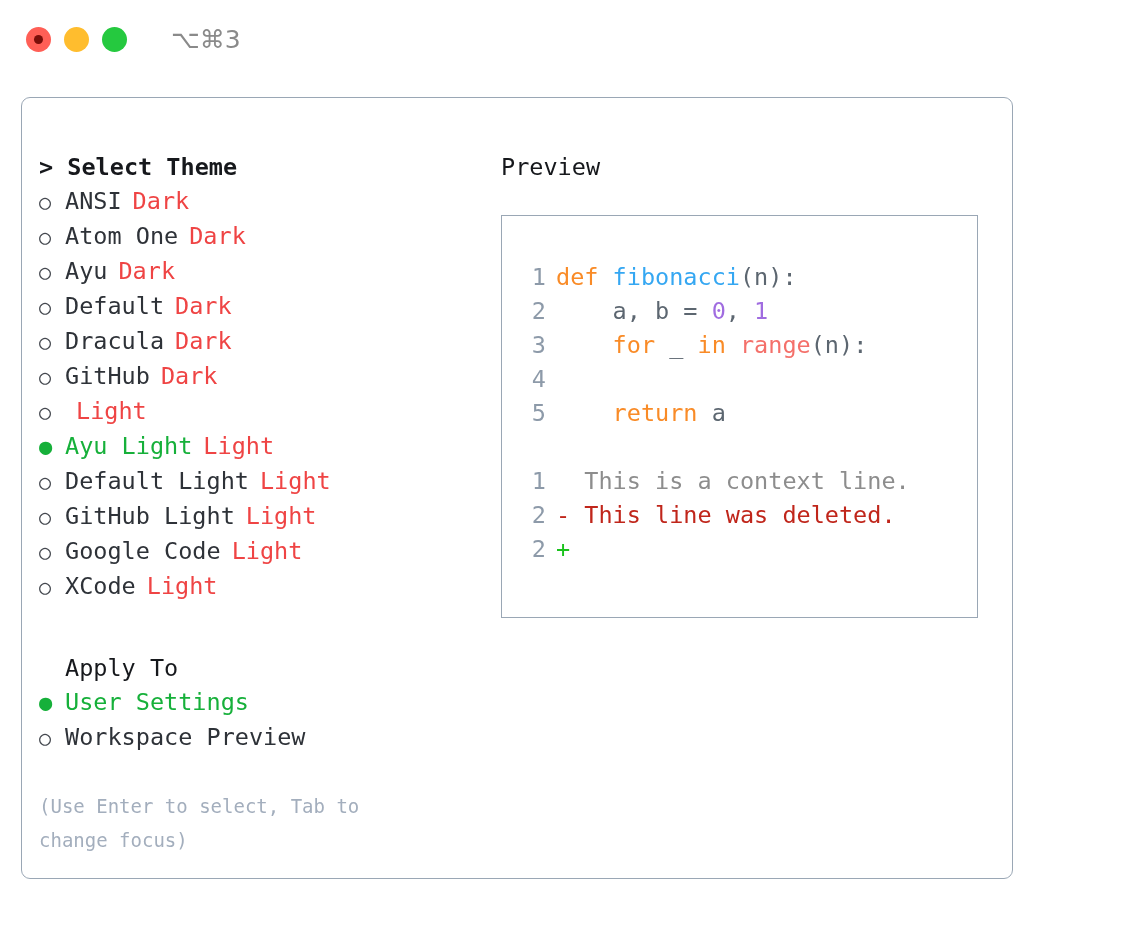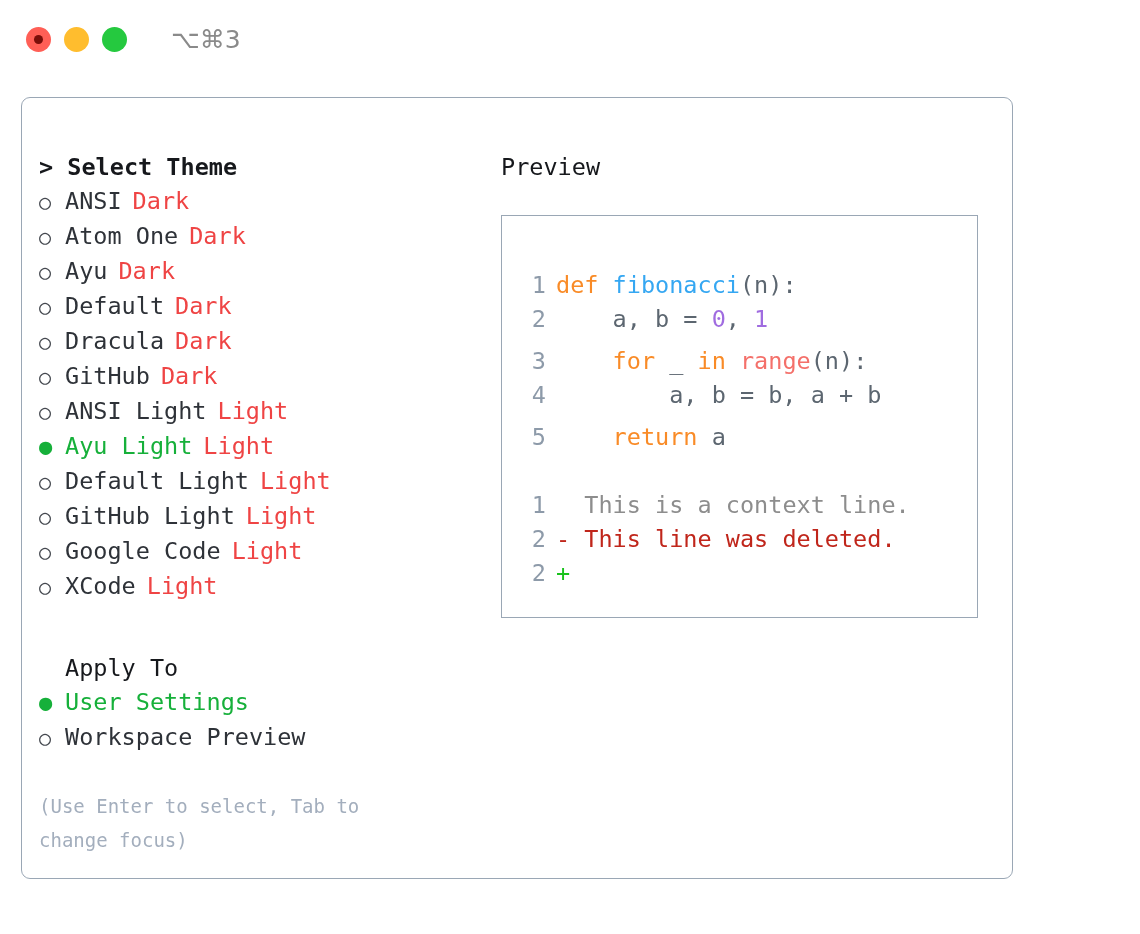--- a/index.html
+++ b/index.html
@@ -155,21 +155,21 @@
   }
   .lineno {
     display: inline-block;
     width: 30px;
     flex: 0 0 30px;
     text-align: right;
     color: #8d9aa9;
     margin-right: 10px;
   }
   .blank-line { height: 34px; }
-  .kw   { color: #f98b27; margin-top: 8px; }
+  .kw   { color: #f98b27; }
   .fn   { color: #35a7f2; }
   .num  { color: #a06ce0; }
   .bi   { color: #f4706a; }
   .pl   { color: #5c6670; }
   .ctx  { color: #8d8d8d; }
   .del  { color: #c0261b; }
   .add  { color: #19c21c; }
 </style>
 </head>
 <body>
@@ -192,21 +192,21 @@
 
       <div class="col-left">
         <div class="section-title">&gt; Select Theme</div>
         <div id="theme-list">
             <div class="opt-row"><span class="bullet">○</span><span class="opt-label">ANSI</span><span class="opt-tag">Dark</span></div>
             <div class="opt-row"><span class="bullet">○</span><span class="opt-label">Atom One</span><span class="opt-tag">Dark</span></div>
             <div class="opt-row"><span class="bullet">○</span><span class="opt-label">Ayu</span><span class="opt-tag">Dark</span></div>
             <div class="opt-row"><span class="bullet">○</span><span class="opt-label">Default</span><span class="opt-tag">Dark</span></div>
             <div class="opt-row"><span class="bullet">○</span><span class="opt-label">Dracula</span><span class="opt-tag">Dark</span></div>
             <div class="opt-row"><span class="bullet">○</span><span class="opt-label">GitHub</span><span class="opt-tag">Dark</span></div>
-            <div class="opt-row"><span class="bullet">○</span><span class="opt-label">ANSI Light</span><span class="opt-tag">Light</span></div>
+            <div class="opt-row"><span class="bullet">○</span><span class="opt-tag">Light</span></div>
             <div class="opt-row"><span class="bullet on">●</span><span class="opt-label sel">Ayu Light</span><span class="opt-tag">Light</span></div>
             <div class="opt-row"><span class="bullet">○</span><span class="opt-label">Default Light</span><span class="opt-tag">Light</span></div>
             <div class="opt-row"><span class="bullet">○</span><span class="opt-label">GitHub Light</span><span class="opt-tag">Light</span></div>
             <div class="opt-row"><span class="bullet">○</span><span class="opt-label">Google Code</span><span class="opt-tag">Light</span></div>
             <div class="opt-row"><span class="bullet">○</span><span class="opt-label">XCode</span><span class="opt-tag">Light</span></div>
           </div>
 
         <div class="spacer-lg"></div>
 
         <div class="apply-title">Apply To</div>
@@ -219,21 +219,21 @@
         <div class="hint">(Use Enter to select, Tab to change focus)</div>
       </div>
 
       <div class="col-right">
         <div class="preview-title">Preview</div>
         <div class="preview-box">
           <div id="code-block">
               <div class="code-line"><span class="lineno">1</span><span class="kw">def </span><span class="fn">fibonacci</span><span class="pl">(n):</span></div>
               <div class="code-line"><span class="lineno">2</span><span class="pl">    a, b = </span><span class="num">0</span><span class="pl">, </span><span class="num">1</span></div>
               <div class="code-line"><span class="lineno">3</span><span class="kw">    for </span><span class="pl">_ </span><span class="kw">in </span><span class="bi">range</span><span class="pl">(n):</span></div>
-              <div class="code-line"><span class="lineno">4</span><span class="pl">        a, b = b, a + b</span></div>
+              <div class="code-line"><span class="lineno">4</span></div>
               <div class="code-line"><span class="lineno">5</span><span class="kw">    return </span><span class="pl">a</span></div>
             </div>
           <div class="blank-line"></div>
           <div id="diff-block">
               <div class="code-line"><span class="lineno">1</span><span class="ctx"> </span><span class="ctx"> This is a context line.</span></div>
               <div class="code-line"><span class="lineno">2</span><span class="del">-</span><span class="del"> This line was deleted.</span></div>
               <div class="code-line"><span class="lineno">2</span><span class="add">+</span></div>
             </div>
         </div>
       </div>

